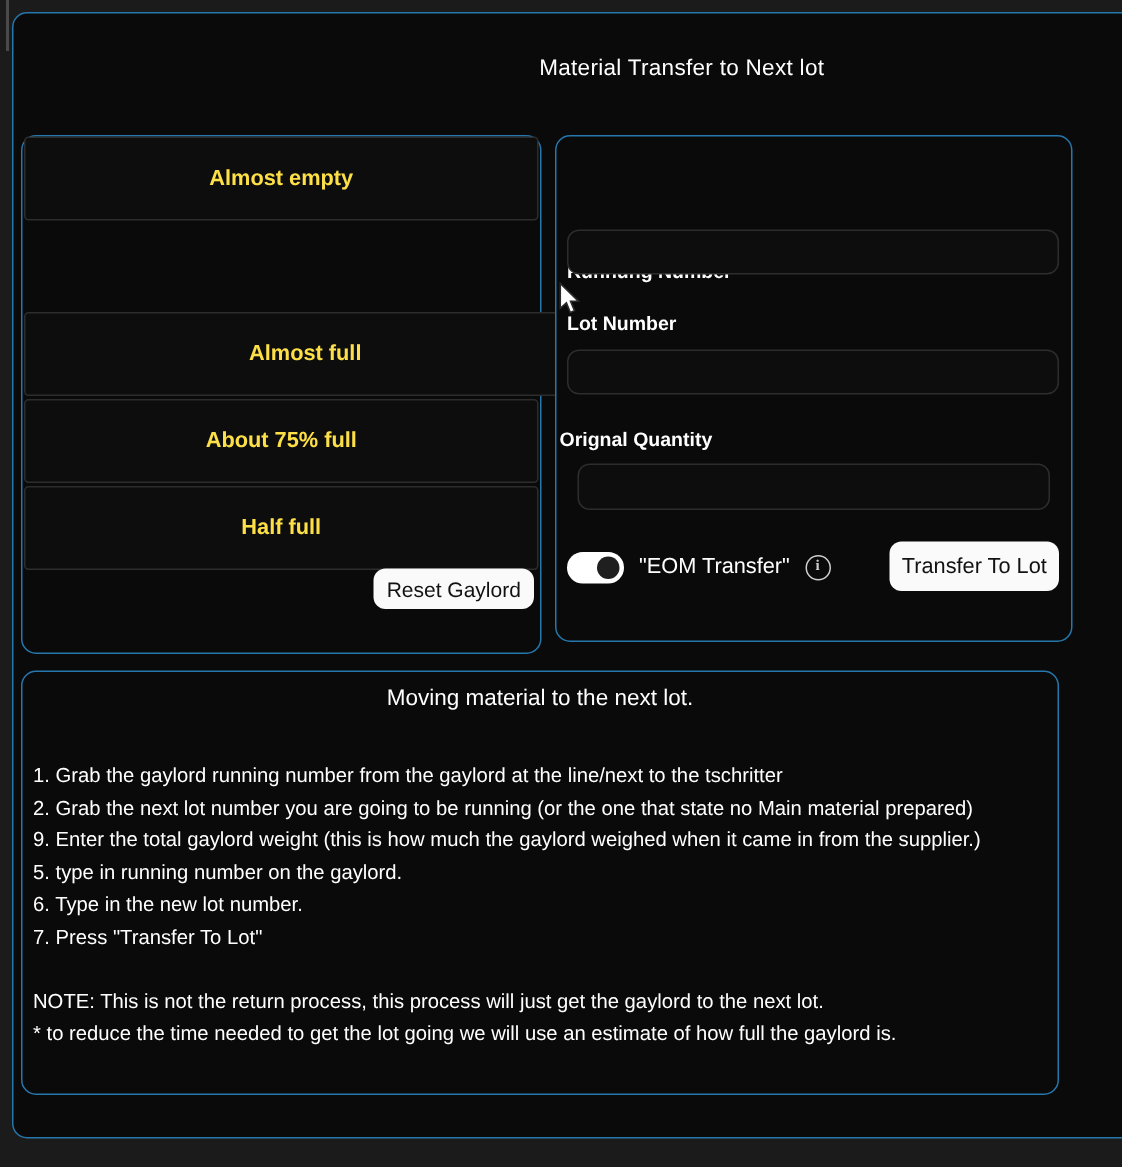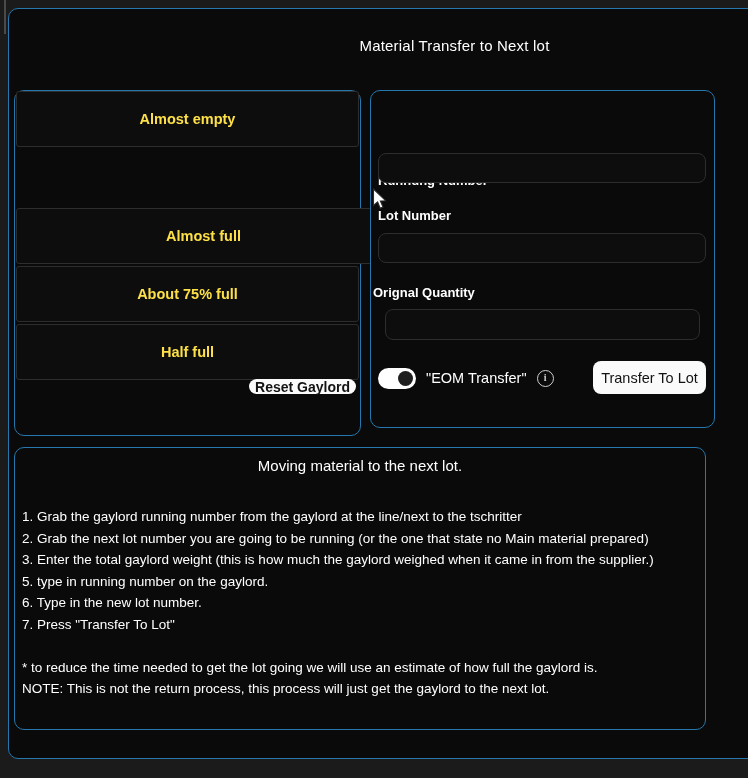--- a/index.html
+++ b/index.html
@@ -106,21 +106,21 @@
     font-size: 14px;
     font-weight: 500;
     font-family: "Liberation Sans", sans-serif;
     display: flex;
     align-items: center;
     justify-content: center;
   }
   .reset-btn {
     position: absolute;
     left: 234px; top: 288px;
-    width: 107px; height: 15px; font-weight: bold;
+    width: 107px; height: 27px;
   }
 
   
   .form-label {
     position: absolute;
     color: #ffffff;
     font-size: 13px;
     font-weight: 700;
   }
   .form-input {
@@ -260,27 +260,27 @@
     </div>
 
     <button class="white-btn transfer-btn">Transfer To Lot</button>
   </div>
 
   <div class="panel instructions-panel">
     <div class="instructions-heading">Moving material to the next lot.</div>
     <div class="instructions-body">
       <div class="instr-line">1. Grab the gaylord running number from the gaylord at the line/next to the tschritter</div>
       <div class="instr-line">2. Grab the next lot number you are going to be running (or the one that state no Main material prepared)</div>
-      <div class="instr-line">3. Enter the total gaylord weight (this is how much the gaylord weighed when it came in from the supplier.)</div>
+      <div class="instr-line">9. Enter the total gaylord weight (this is how much the gaylord weighed when it came in from the supplier.)</div>
       <div class="instr-line">5. type in running number on the gaylord.</div>
       <div class="instr-line">6. Type in the new lot number.</div>
       <div class="instr-line">7. Press "Transfer To Lot"</div>
       <div class="instr-line"></div>
+      <div class="instr-line">NOTE: This is not the return process, this process will just get the gaylord to the next lot.</div>
       <div class="instr-line">* to reduce the time needed to get the lot going we will use an estimate of how full the gaylord is.</div>
-      <div class="instr-line">NOTE: This is not the return process, this process will just get the gaylord to the next lot.</div>
     </div>
   </div>
 
 </div>
 
 <svg class="mouse-cursor" width="17" height="23" viewBox="0 0 17 23">
   <path d="M1.5 1 L1.5 17.5 L5.6 13.9 L8.2 20.3 L11.0 19.1 L8.4 12.9 L13.6 12.7 Z" fill="#ffffff" stroke="#2a2a2a" stroke-width="1.1"></path>
 </svg>
 
 </body></html>

